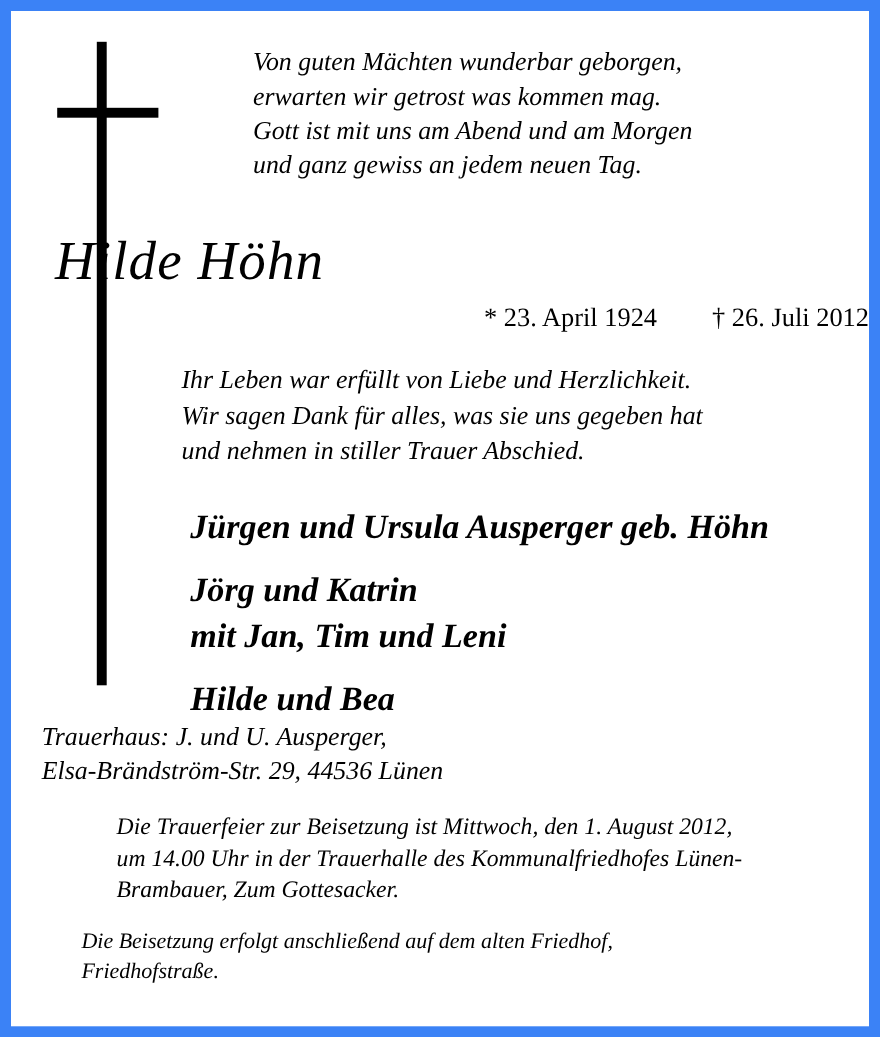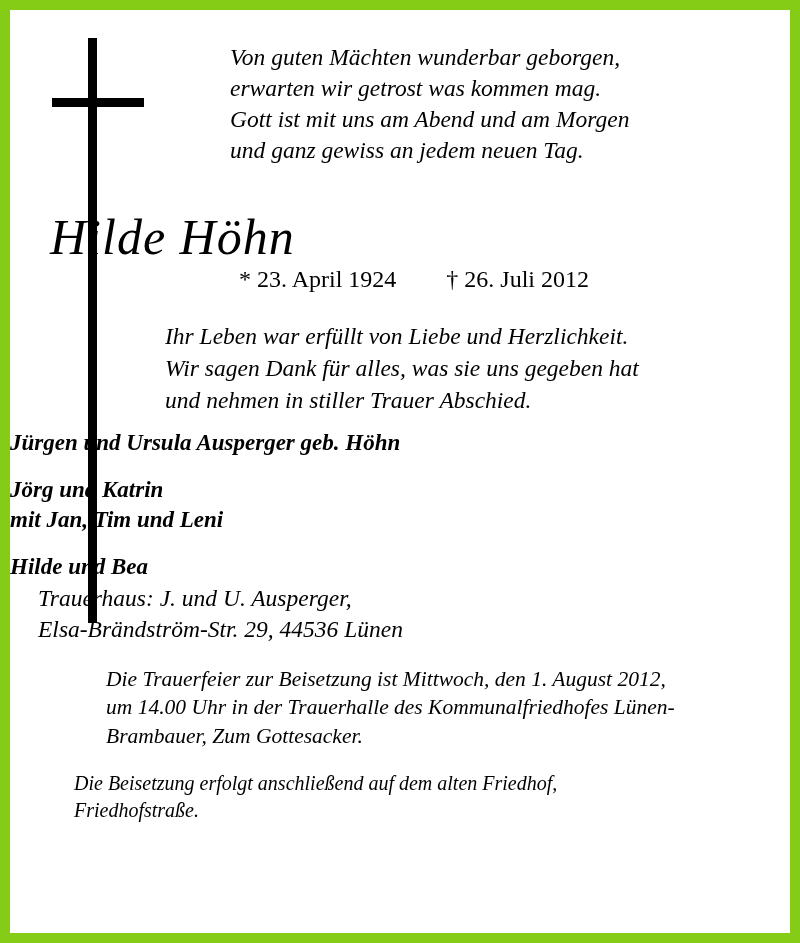--- a/index.html
+++ b/index.html
@@ -12,21 +12,21 @@
     height: 943px;
     font-family: "Liberation Serif", serif;
     color: #000;
   }
   .obituary {
     position: relative;
     box-sizing: border-box;
     width: 800px;
     height: 943px;
     background: #ffffff;
-    border: 10px solid #84cc16;
+    border: 10px solid #3b82f6;
     padding: 0;
     overflow: hidden;
   }
   
   .cross {
     position: absolute;
     left: 70px;
     top: 28px;
     width: 90px;
     height: 585px;
@@ -65,42 +65,43 @@
   .verse div { white-space: nowrap; }
 
   .name {
     font-style: italic;
     font-size: 50px;
     letter-spacing: 1px;
     margin-top: 42px;
     padding-left: 40px;
   }
   .dates {
-    text-align: center;
+    text-align: right;
     font-size: 24px;
-    margin-top: 0;
+    margin-top: 10px;
     padding-left: 28px;
   }
   .dates .born { margin-right: 44px; }
 
   .tribute {
     margin-top: 28px;
     padding-left: 155px;
     padding-right: 20px;
     font-style: italic;
     font-size: 23.5px;
     line-height: 1.35;
   }
   .tribute div { white-space: nowrap; }
 
   .family {
-    margin-top: 12px;
+    margin-top: 32px;
+    padding-left: 163px;
     font-style: italic;
     font-weight: bold;
-    font-size: 23px;
+    font-size: 31px;
     line-height: 1.33;
   }
   .family .grp { margin-bottom: 16px; }
   .family .grp:last-child { margin-bottom: 0; }
 
   .mourning-house {
     padding-left: 28px;
     font-style: italic;
     font-size: 23.5px;
     line-height: 1.32;

